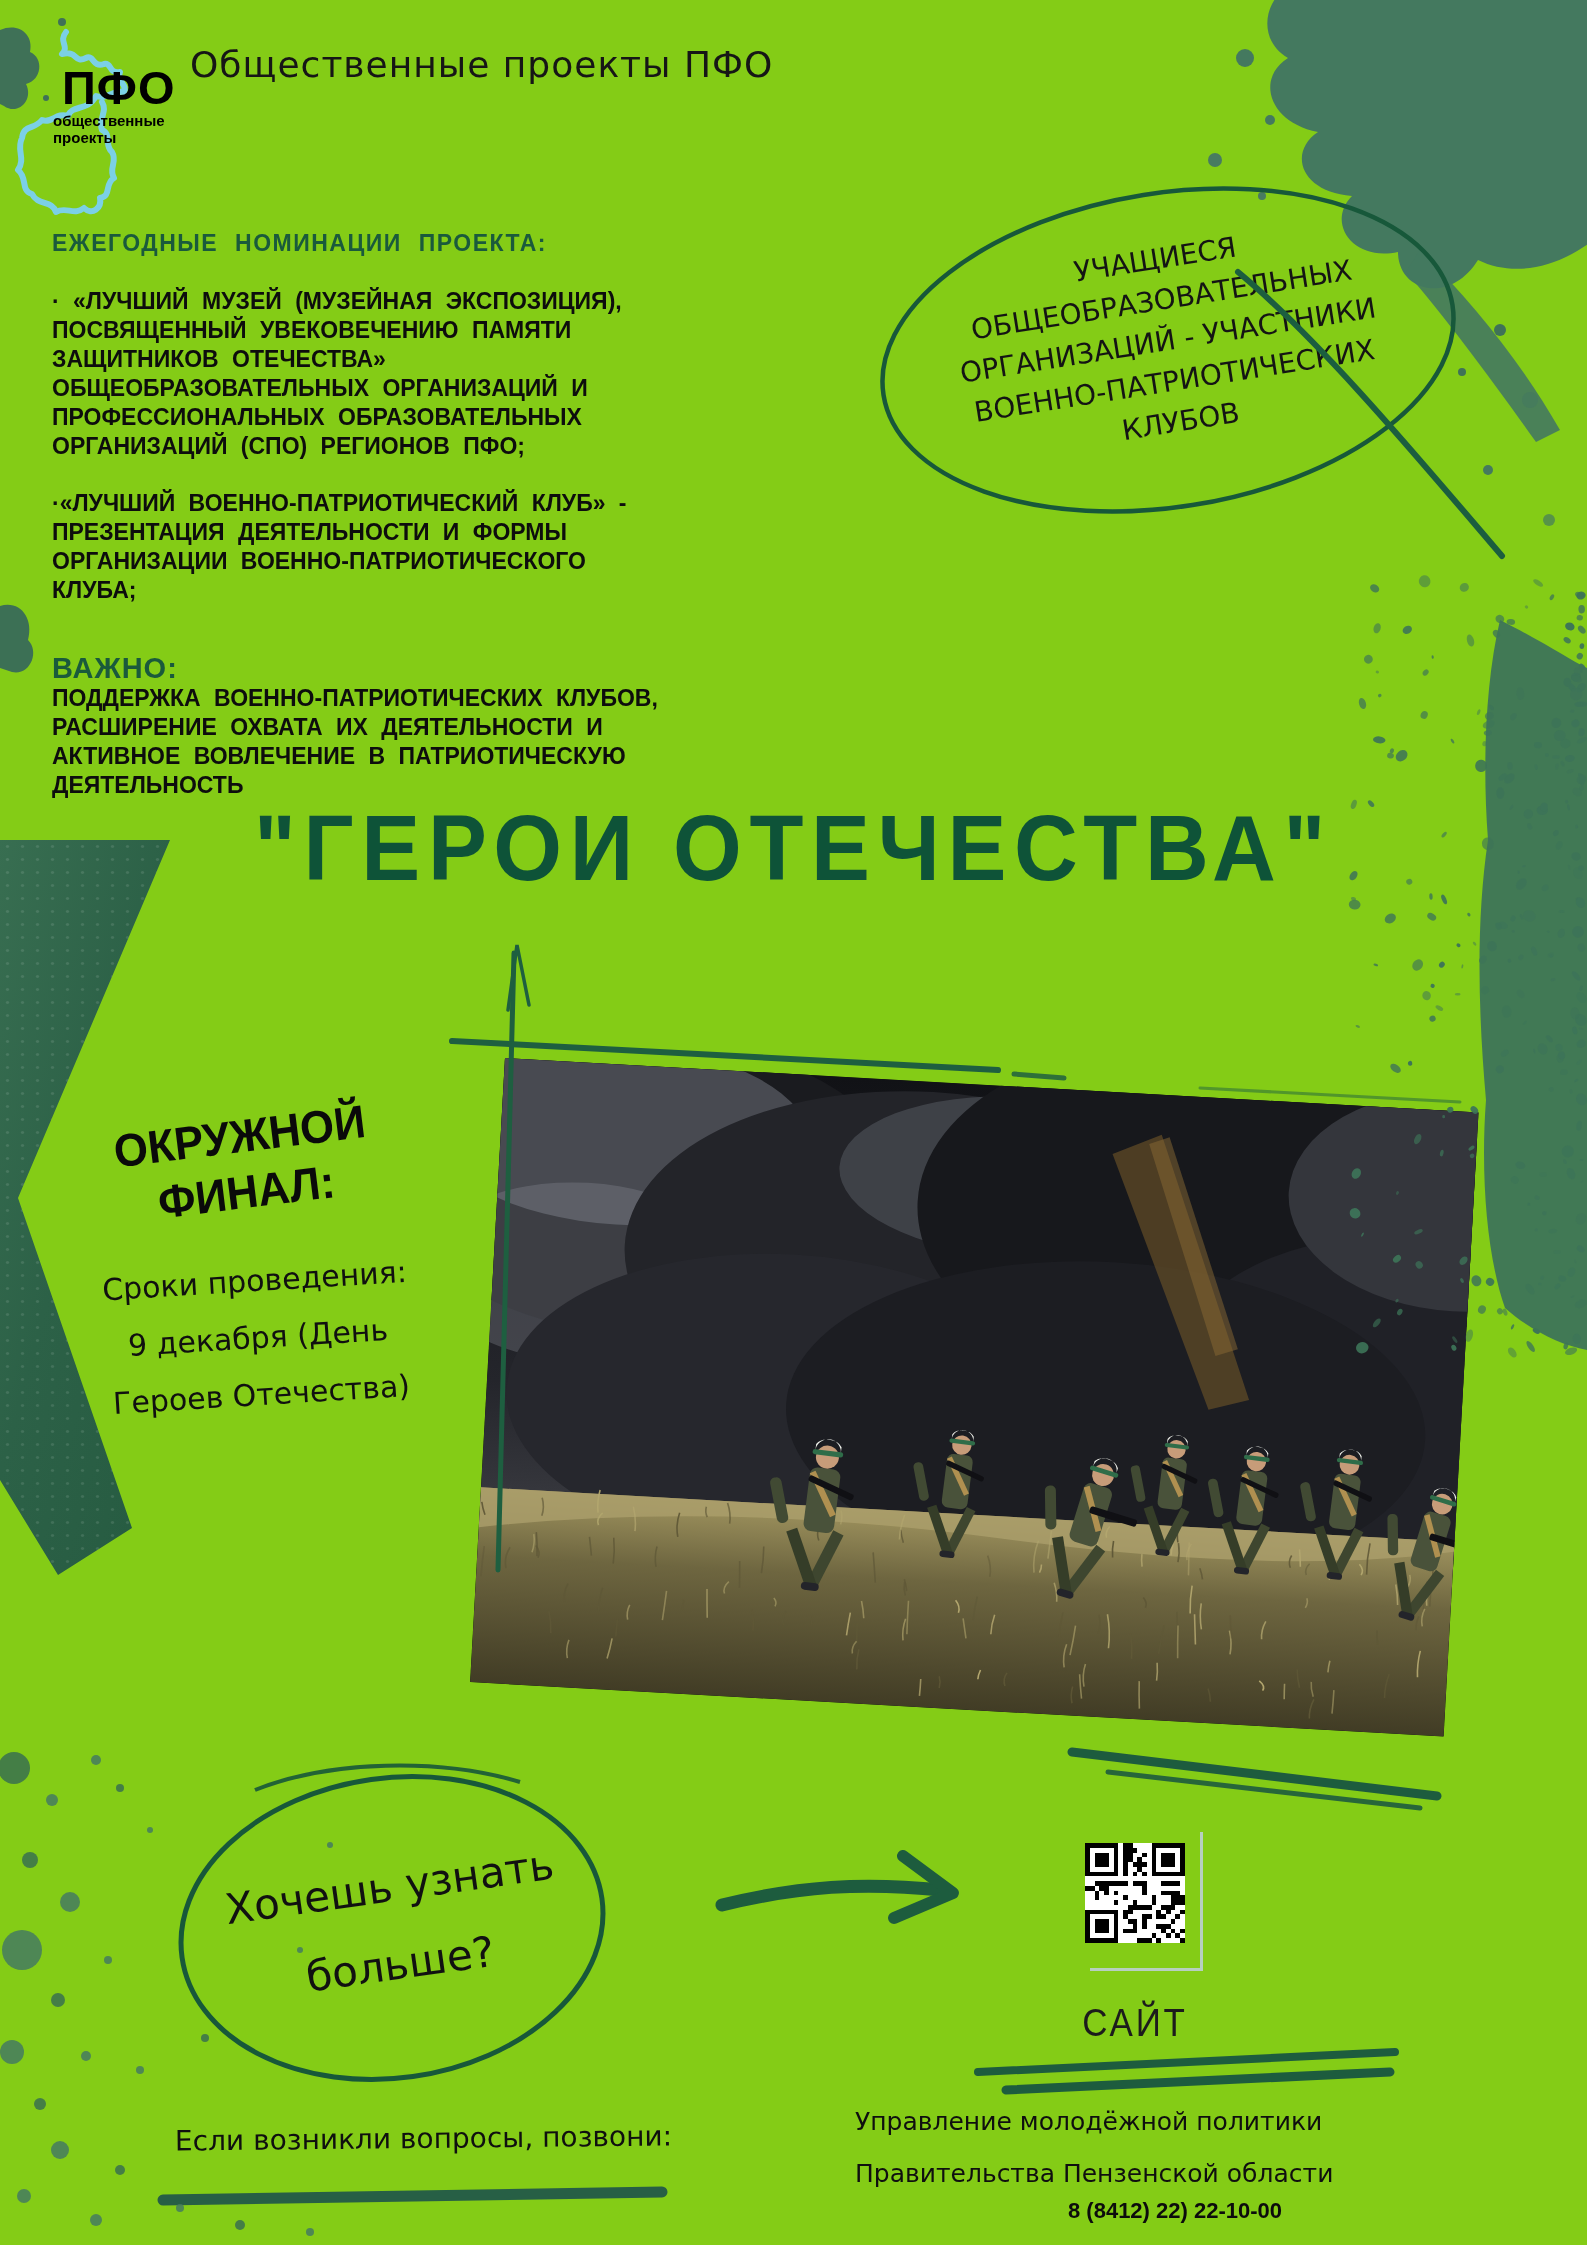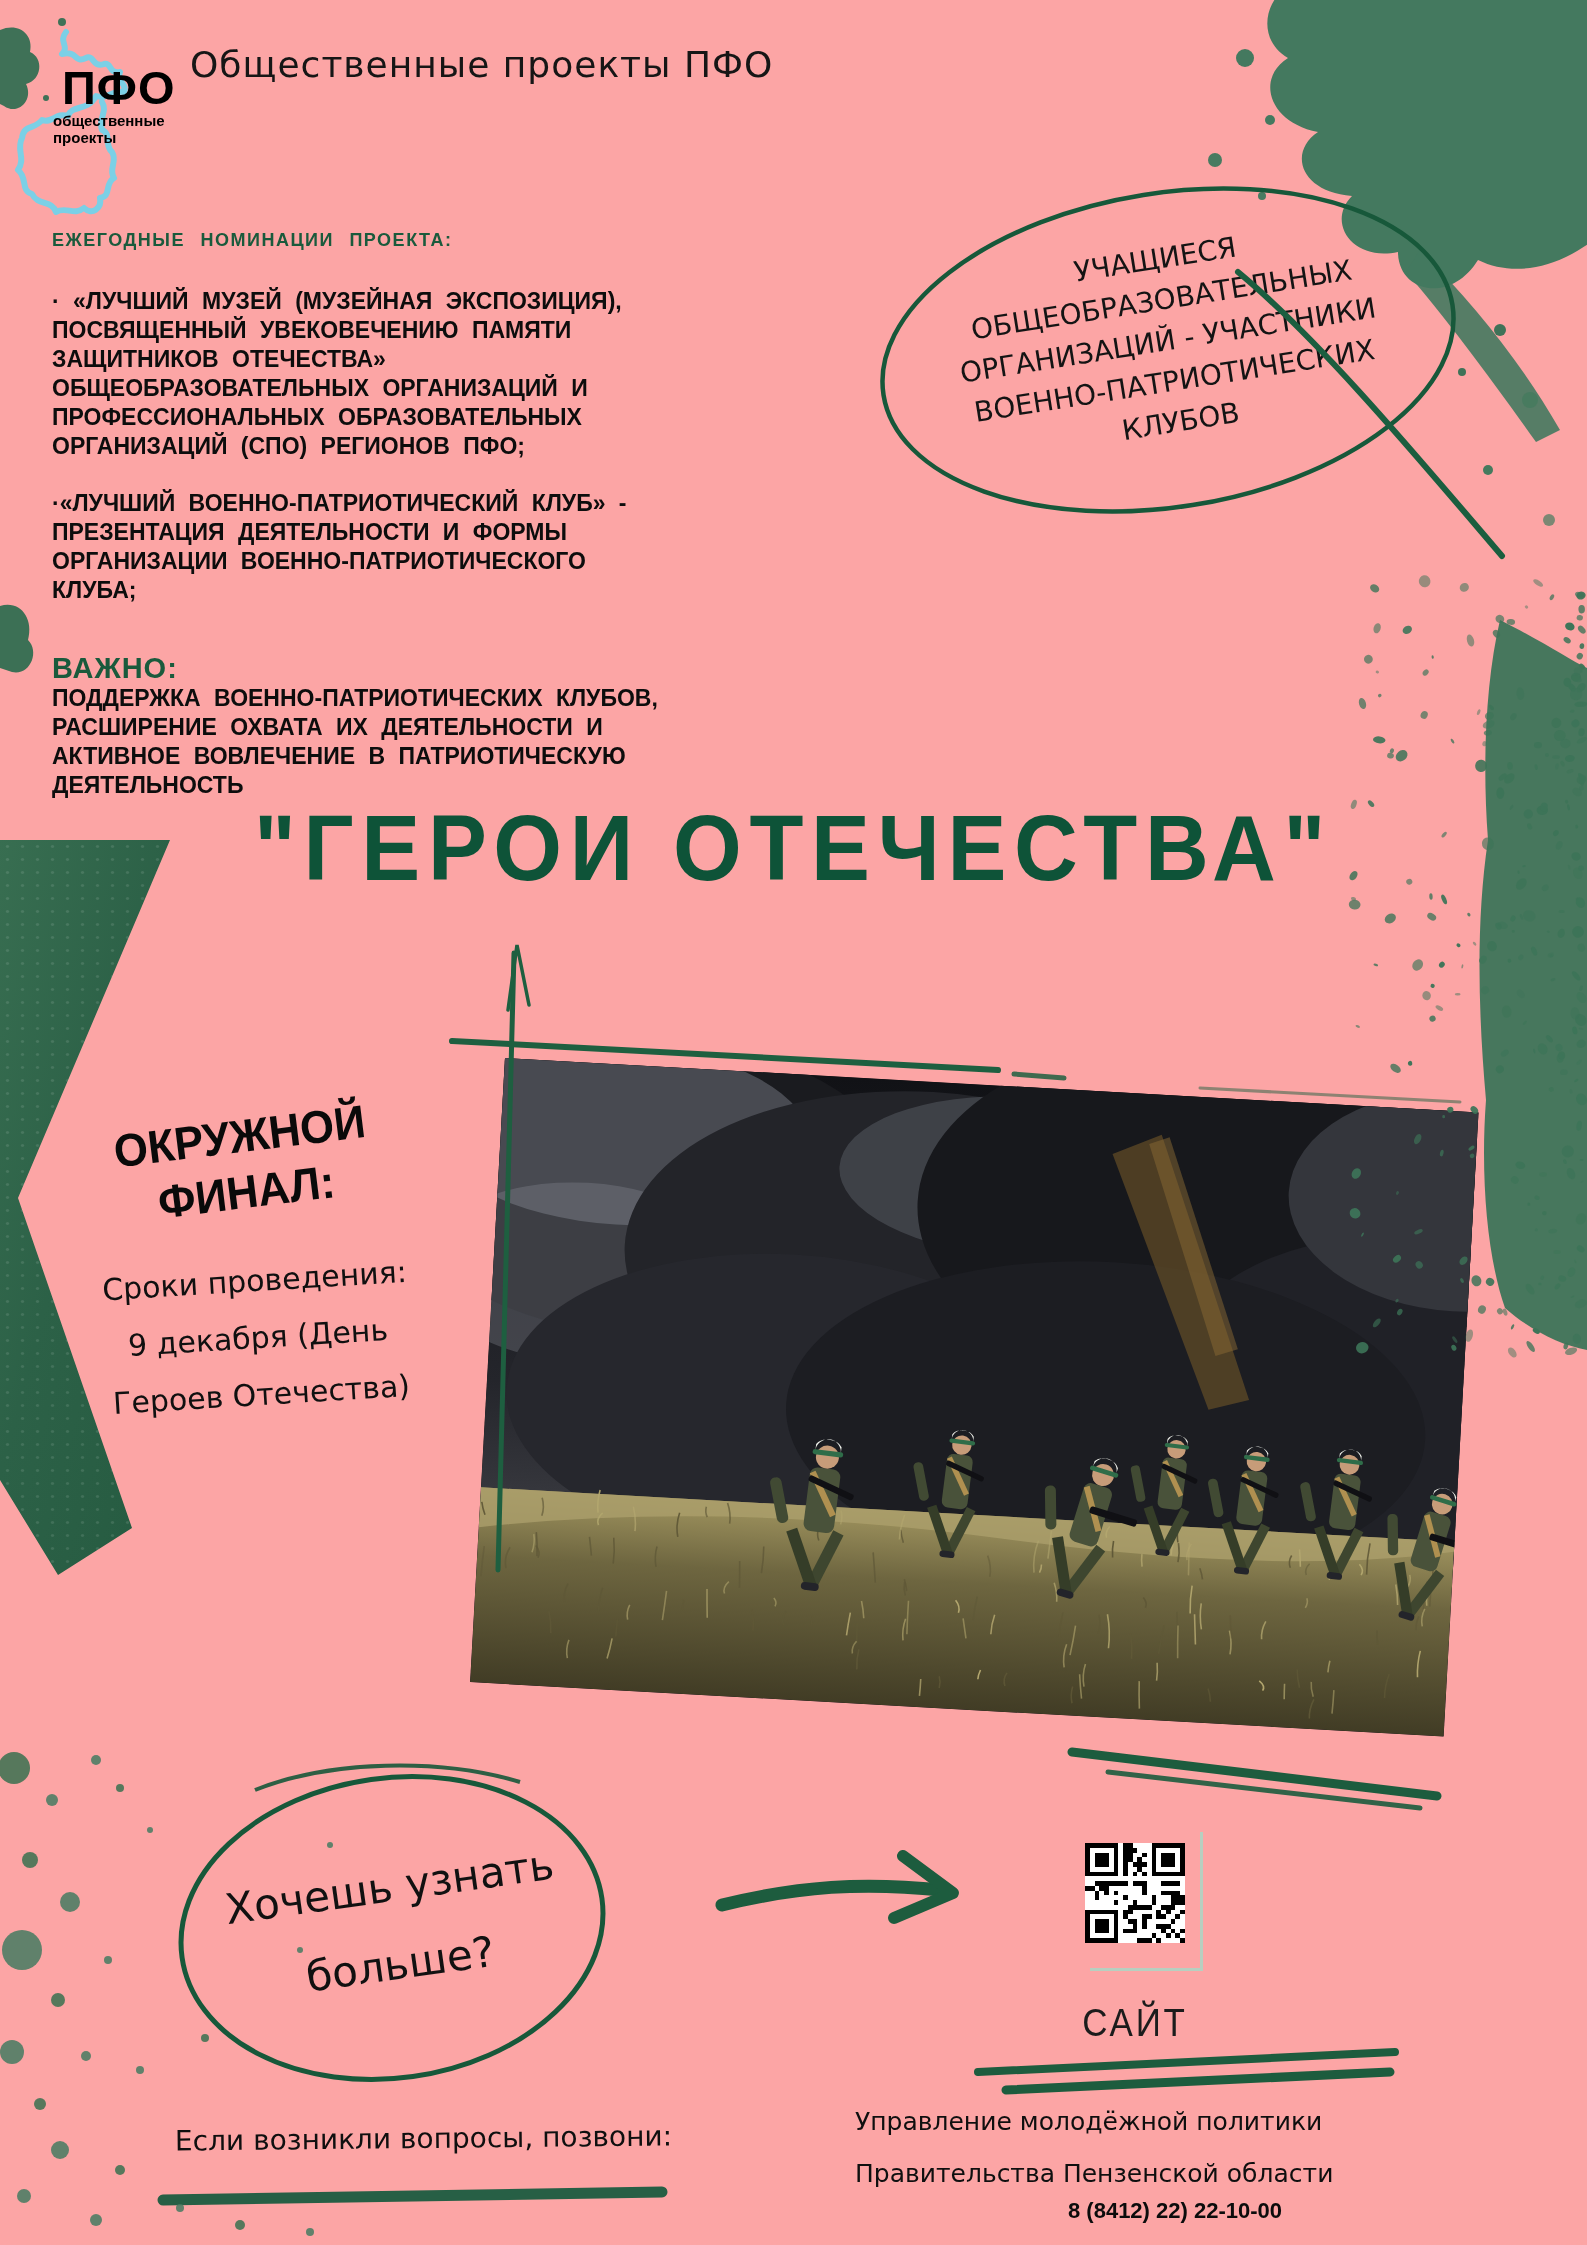--- a/index.html
+++ b/index.html
@@ -1,26 +1,26 @@
 <!DOCTYPE html>
 <html><head>
 <meta charset="utf-8">
 <style>
   html,body{margin:0;padding:0;background:#888;}
-  #poster{position:relative;width:1587px;height:2245px;margin:0 auto;background:#fca5a5;overflow:hidden;
+  #poster{position:relative;width:1587px;height:2245px;margin:0 auto;background:#84cc16;overflow:hidden;
           font-family:"Liberation Sans",sans-serif;color:#121212;}
   .abs{position:absolute;}
   
   #logo-abbr{left:62px;top:60px;font-size:47px;font-weight:900;letter-spacing:1px;color:#000;}
   #logo-caption{left:53px;top:112px;font-size:15px;line-height:17px;font-weight:600;color:#000;white-space:pre-line;}
   #header-title{left:190px;top:44px;font-size:36px;font-weight:500;color:#161616;letter-spacing:1px;
                 font-family:"DejaVu Sans",sans-serif;}
   
   .cond{font-family:"Liberation Sans",sans-serif;font-weight:700;white-space:pre-line;}
-  #nominations-heading{left:52px;top:230px;font-size:18px;letter-spacing:1.5px;word-spacing:9px;color:#1a5a3c;}
+  #nominations-heading{left:52px;top:230px;font-size:23px;letter-spacing:1.5px;word-spacing:9px;color:#1a5a3c;}
   #nomination-item-1{left:52px;top:287px;font-size:23px;line-height:29px;word-spacing:7px;color:#0d0d0d;}
   #nomination-item-2{left:52px;top:489px;font-size:23px;line-height:29px;word-spacing:7px;color:#0d0d0d;}
   #important-heading{left:52px;top:620px;font-size:29px;letter-spacing:1px;color:#1a5a3c;margin-top:32px;}
   #important-text{left:52px;top:684px;font-size:23px;line-height:29px;word-spacing:7px;color:#0d0d0d;}
   
   #participants-badge-text{left:908px;top:238px;width:520px;text-align:center;font-size:28px;line-height:41px;
       font-family:"DejaVu Sans",sans-serif;font-weight:500;color:#141414;transform:rotate(-9deg);white-space:pre-line;}
   
   #main-title{left:0;top:796px;width:1587px;text-align:center;font-size:92px;font-weight:700;color:#0e5338;
       letter-spacing:8px;transform:scaleX(.96);transform-origin:center;}

